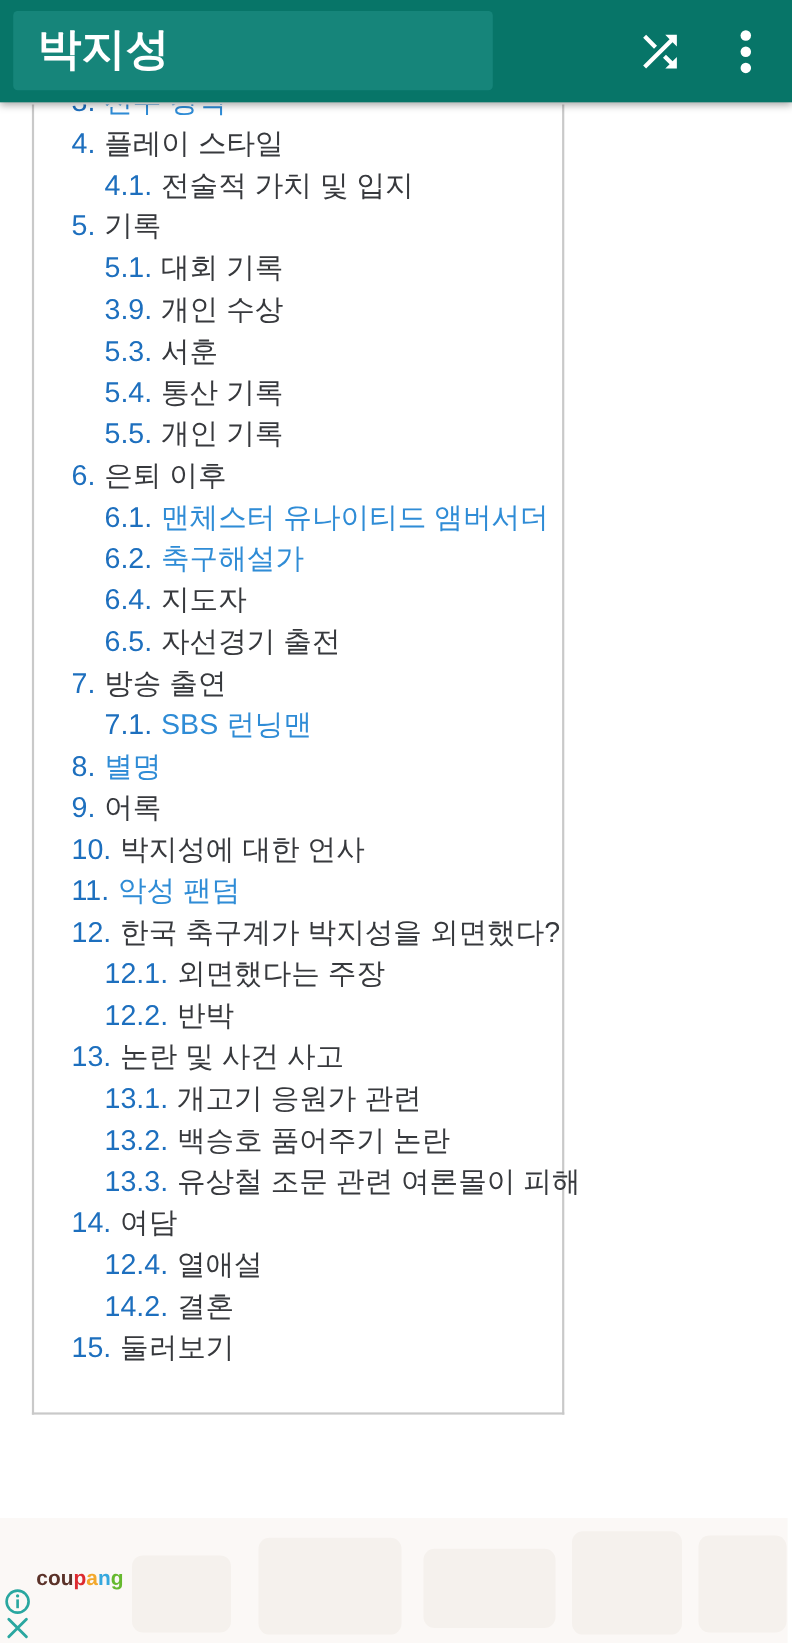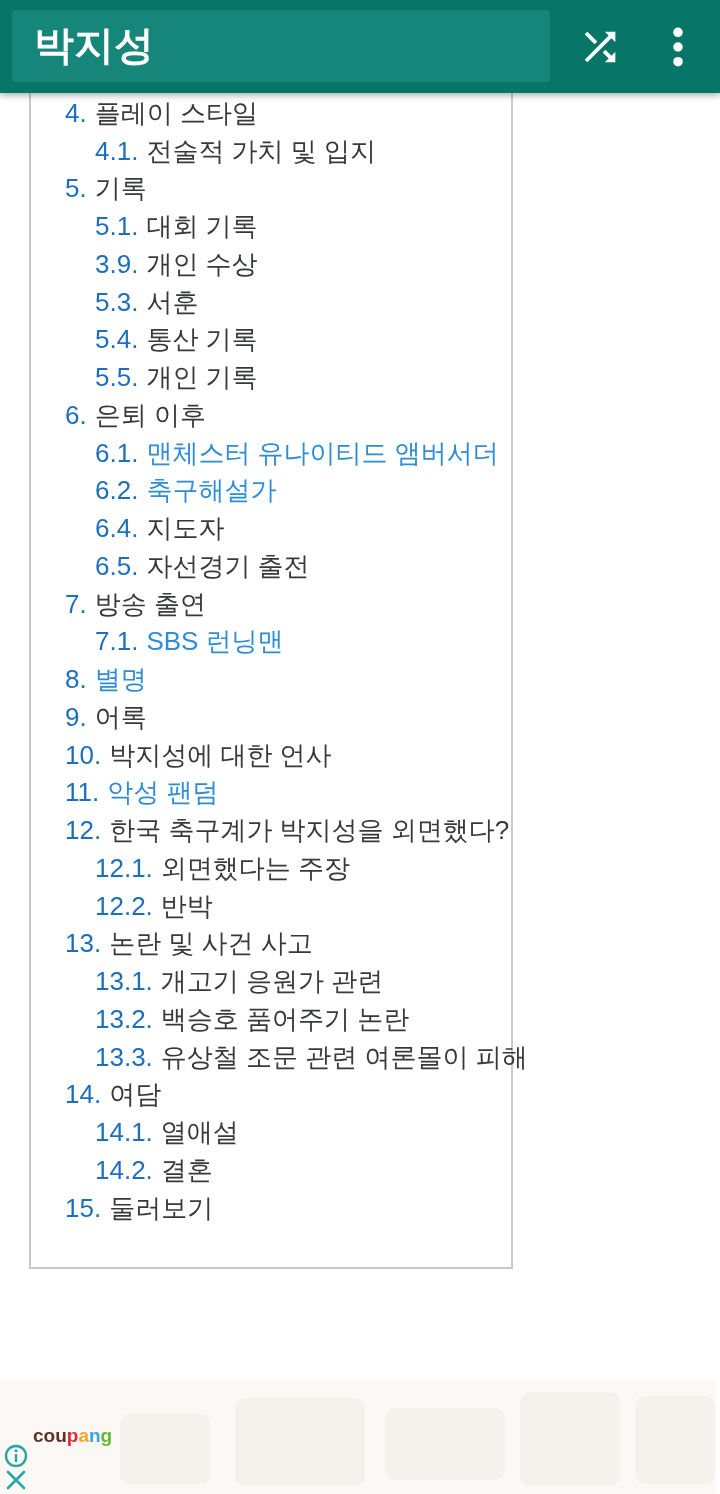--- a/index.html
+++ b/index.html
@@ -22,21 +22,21 @@
     width: 720px;
     height: 93px;
     background: var(--c-appbar, #077568);
     box-shadow: 0 2px 7px rgba(0,0,0,0.35);
     z-index: 10;
   }
   .title-box {
     position: absolute;
     left: 12px;
     top: 10px;
-    width: 538px;
+    width: 436px;
     height: 72px;
     background: var(--c-appbar-box, #16857a);
     border-radius: 4px;
     cursor: pointer;
   }
   .title-box .title {
     display: block;
     padding-left: 22px;
     line-height: 70px;
     font-size: 40px;
@@ -55,21 +55,21 @@
     align-items: center;
     justify-content: center;
     padding: 0;
   }
   .icon-btn.shuffle { left: 570px; width: 60px; }
   .icon-btn.kebab   { left: 650px; width: 56px; }
 
   
   .content {
     position: absolute;
-    top: 78px;
+    top: 95px;
     left: 0;
     width: 696px;
     height: 1287px;
     background: var(--c-bg, #ffffff);
     overflow: hidden;
   }
   .toc-box {
     margin-left: 29px;
     margin-top: -21px;
     width: 484px;
@@ -178,21 +178,21 @@
         <div class="toc-item"><span class="toc-num">10.</span><span class="toc-text">박지성에 대한 언사</span></div>
         <div class="toc-item"><span class="toc-num">11.</span><span class="toc-text link">악성 팬덤</span></div>
         <div class="toc-item"><span class="toc-num">12.</span><span class="toc-text">한국 축구계가 박지성을 외면했다?</span></div>
         <div class="toc-item lvl2"><span class="toc-num">12.1.</span><span class="toc-text">외면했다는 주장</span></div>
         <div class="toc-item lvl2"><span class="toc-num">12.2.</span><span class="toc-text">반박</span></div>
         <div class="toc-item"><span class="toc-num">13.</span><span class="toc-text">논란 및 사건 사고</span></div>
         <div class="toc-item lvl2"><span class="toc-num">13.1.</span><span class="toc-text">개고기 응원가 관련</span></div>
         <div class="toc-item lvl2"><span class="toc-num">13.2.</span><span class="toc-text">백승호 품어주기 논란</span></div>
         <div class="toc-item lvl2"><span class="toc-num">13.3.</span><span class="toc-text">유상철 조문 관련 여론몰이 피해</span></div>
         <div class="toc-item"><span class="toc-num">14.</span><span class="toc-text">여담</span></div>
-        <div class="toc-item lvl2"><span class="toc-num">14.1.</span><span class="toc-text">열애설</span></div>
+        <div class="toc-item lvl2"><span class="toc-num">12.4.</span><span class="toc-text">열애설</span></div>
         <div class="toc-item lvl2"><span class="toc-num">14.2.</span><span class="toc-text">결혼</span></div>
         <div class="toc-item"><span class="toc-num">15.</span><span class="toc-text">둘러보기</span></div>
       </nav>
   </main>
 
   <div class="ad">
     <div class="blob" style="left:235px; top:18px; width:130px; height:88px;"></div>
     <div class="blob" style="left:385px; top:28px; width:120px; height:72px;"></div>
     <div class="blob" style="left:520px; top:12px; width:100px; height:94px;"></div>
     <div class="blob" style="left:635px; top:16px; width:80px; height:88px;"></div>

